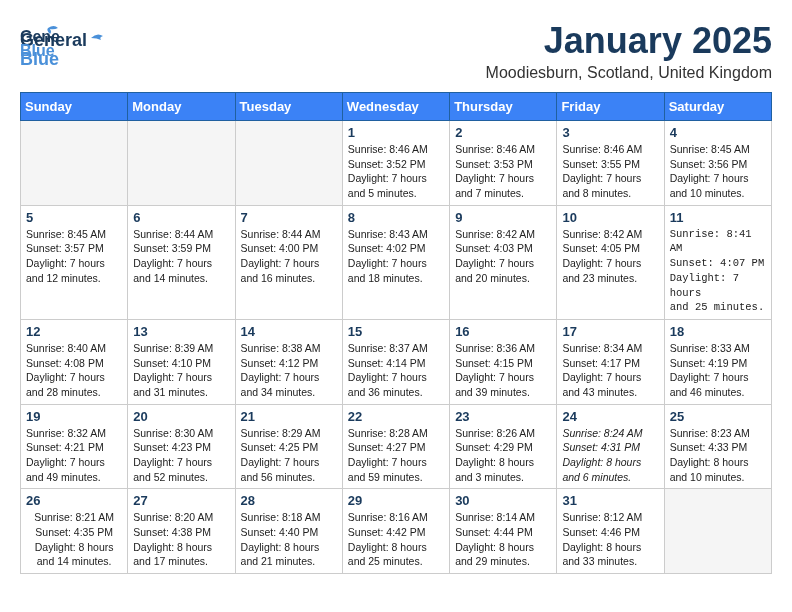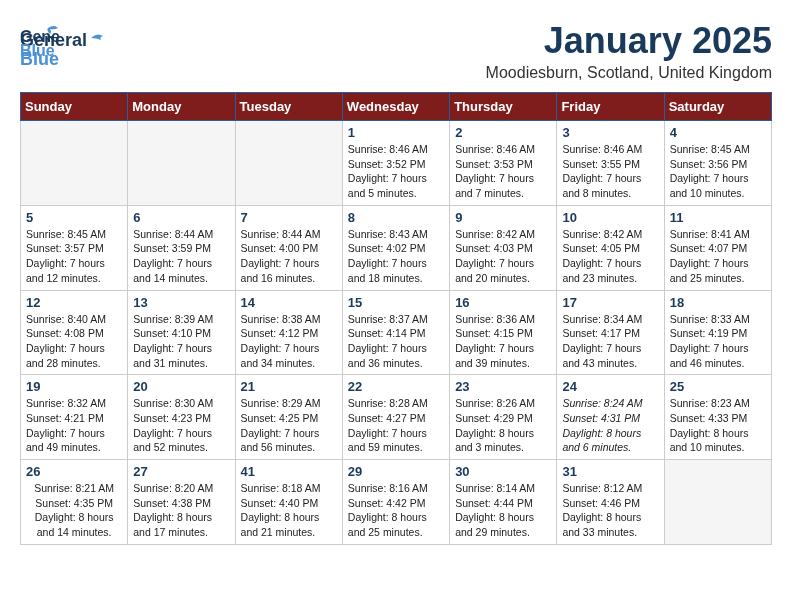--- a/index.html
+++ b/index.html
@@ -34,21 +34,21 @@
       font-size: 16px;
       color: #333;
       margin-top: 2px;
     }
     .calendar {
       width: 100%;
       border-collapse: collapse;
       border: 1px solid #ccc;
     }
     .calendar th {
-      background-color: #7f1d1d;
+      background-color: #3b82f6;
       color: #fff;
       font-size: 13px;
       padding: 6px 4px;
       text-align: left;
       border: 1px solid #2060a0;
     }
     .calendar td {
       border: 1px solid #ccc;
       vertical-align: top;
       padding: 4px 5px;
@@ -188,21 +188,21 @@
         </td>
         <td>
           <div class="day-number">10</div>
           <div class="day-info" style="white-space: pre-line;">Sunrise: 8:42 AM
 Sunset: 4:05 PM
 Daylight: 7 hours
 and 23 minutes.</div>
         </td>
         <td>
           <div class="day-number">11</div>
-          <div class="day-info" style="white-space: pre-line;">Sunrise: 8:41 AM
+          <div class="day-info" style="white-space: pre-line; font-family: Liberation Mono, monospace;">Sunrise: 8:41 AM
 Sunset: 4:07 PM
 Daylight: 7 hours
 and 25 minutes.</div>
         </td>
       </tr>
       <tr>
         <td>
           <div class="day-number">12</div>
           <div class="day-info" style="white-space: pre-line;">Sunrise: 8:40 AM
 Sunset: 4:08 PM
@@ -312,21 +312,21 @@
 and 14 minutes.</div>
         </td>
         <td>
           <div class="day-number">27</div>
           <div class="day-info" style="white-space: pre-line;">Sunrise: 8:20 AM
 Sunset: 4:38 PM
 Daylight: 8 hours
 and 17 minutes.</div>
         </td>
         <td>
-          <div class="day-number">41</div>
+          <div class="day-number">28</div>
           <div class="day-info" style="white-space: pre-line;">Sunrise: 8:18 AM
 Sunset: 4:40 PM
 Daylight: 8 hours
 and 21 minutes.</div>
         </td>
         <td>
           <div class="day-number">29</div>
           <div class="day-info" style="white-space: pre-line;">Sunrise: 8:16 AM
 Sunset: 4:42 PM
 Daylight: 8 hours

